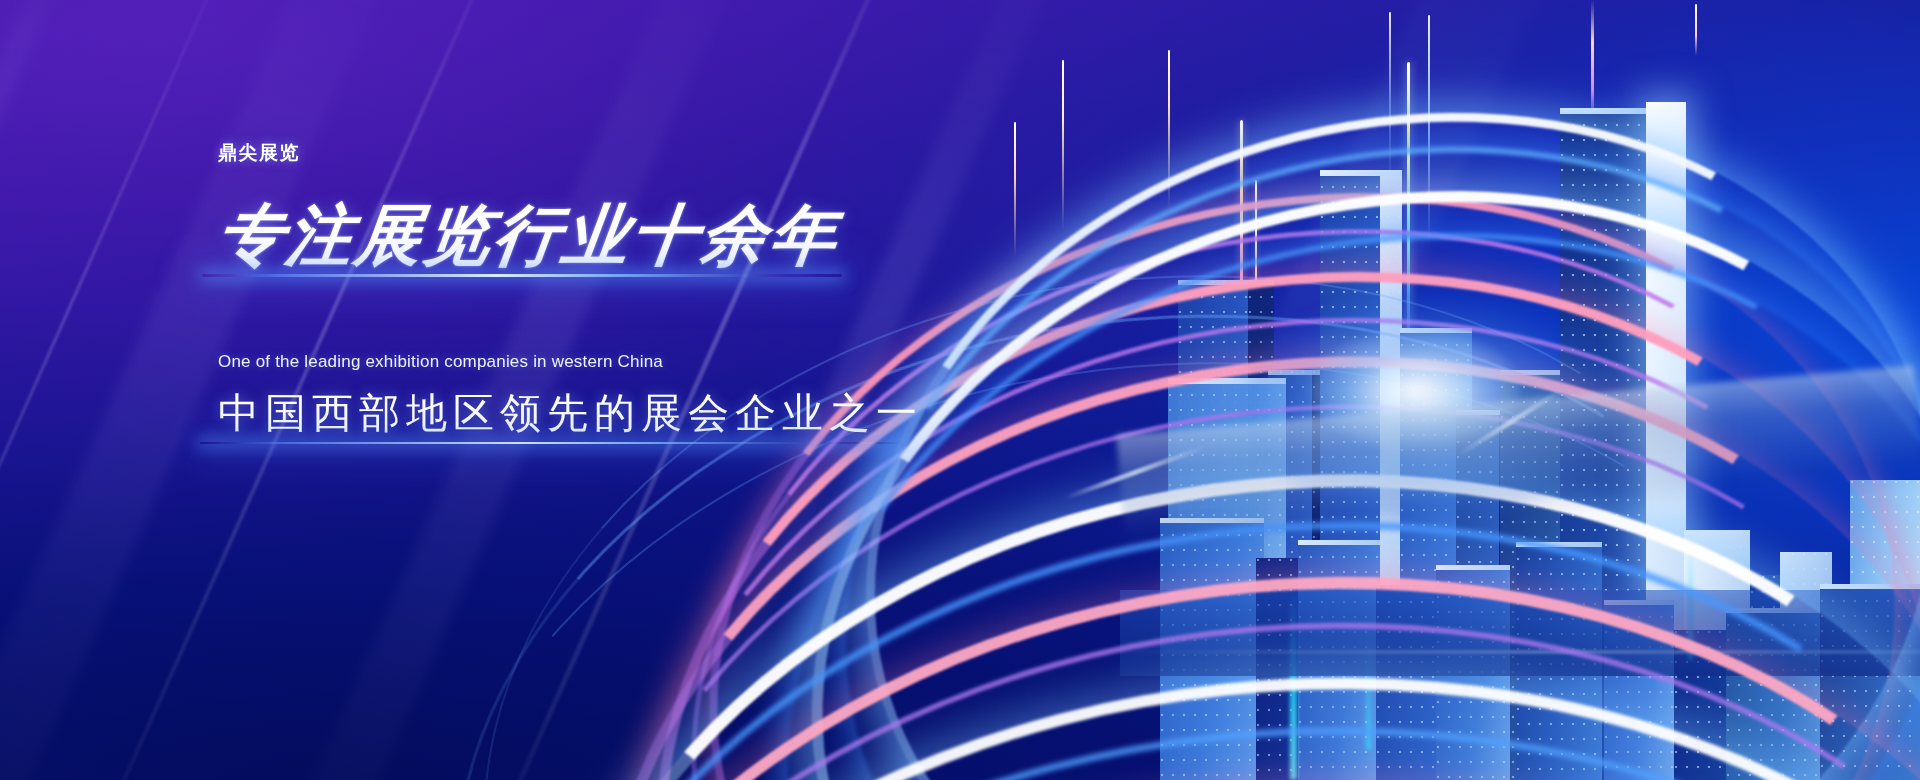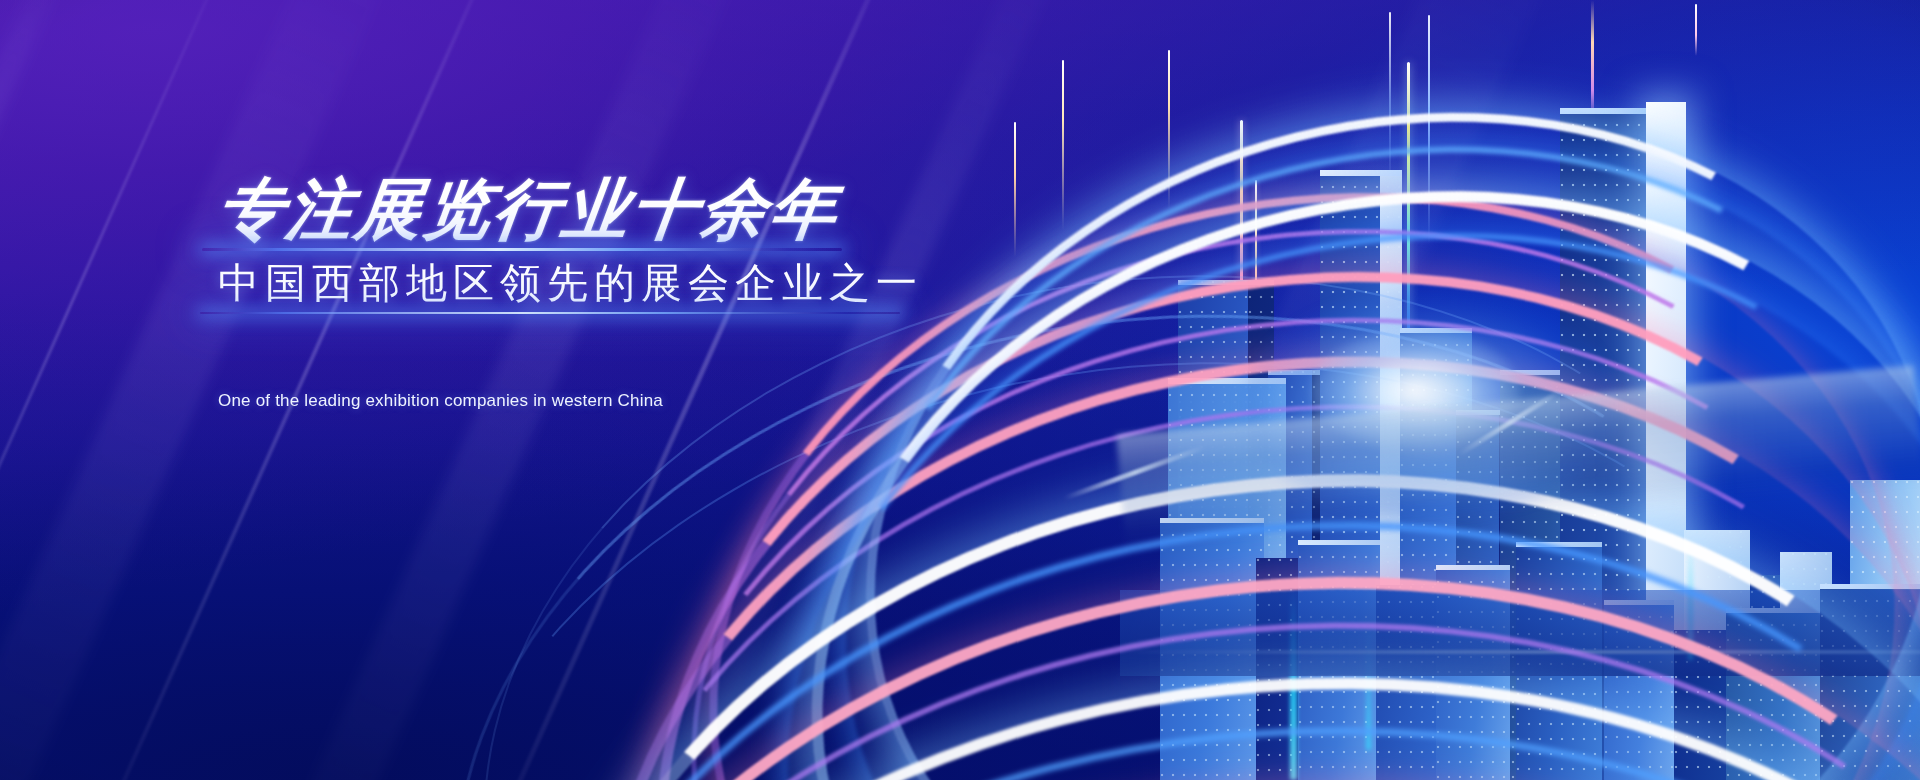--- a/index.html
+++ b/index.html
@@ -269,27 +269,28 @@
     <div style="position:absolute;left:760px;top:220px;width:150px;height:5px;border-radius:4px;background:linear-gradient(90deg,rgba(255,255,255,0),rgba(235,246,255,.9),rgba(255,255,255,0));transform:rotate(-20deg);filter:blur(1px);"></div>
     <div style="position:absolute;left:1150px;top:170px;width:120px;height:5px;border-radius:4px;background:linear-gradient(90deg,rgba(255,255,255,0),rgba(230,244,255,.85),rgba(255,255,255,0));transform:rotate(-32deg);filter:blur(1px);"></div>
   </div>
 
   <div style="position:absolute;left:1120px;top:400px;width:800px;height:120px;background:linear-gradient(180deg,rgba(190,210,235,.55) 0%,rgba(120,150,200,.38) 30%,rgba(40,70,150,.12) 80%,rgba(0,0,0,0) 100%);transform:rotate(-5deg);filter:blur(3px);pointer-events:none;"></div>
 
   <div class="layer" id="bg-vign"></div>
 
   <div id="content">
 
+    <div id="logo-text">鼎尖展览</div>
 
     <div id="headline-wrap">
       <div id="headline">专注展览行业十余年</div>
       <div class="glowline" style="left:-16px;top:72px;width:640px;"></div>
     </div>
 
+    <div id="en-line">One of the leading exhibition companies in western China</div>
+
     <div id="subtitle-wrap">
       <div id="subtitle">中国西部地区领先的展会企业之一</div>
       <div class="glowline" style="left:-18px;top:52px;width:700px;height:2px;opacity:.95;"></div>
     </div>
-
-    <div id="en-line">One of the leading exhibition companies in western China</div>
   </div>
 
 </div>
 
 </body></html>

